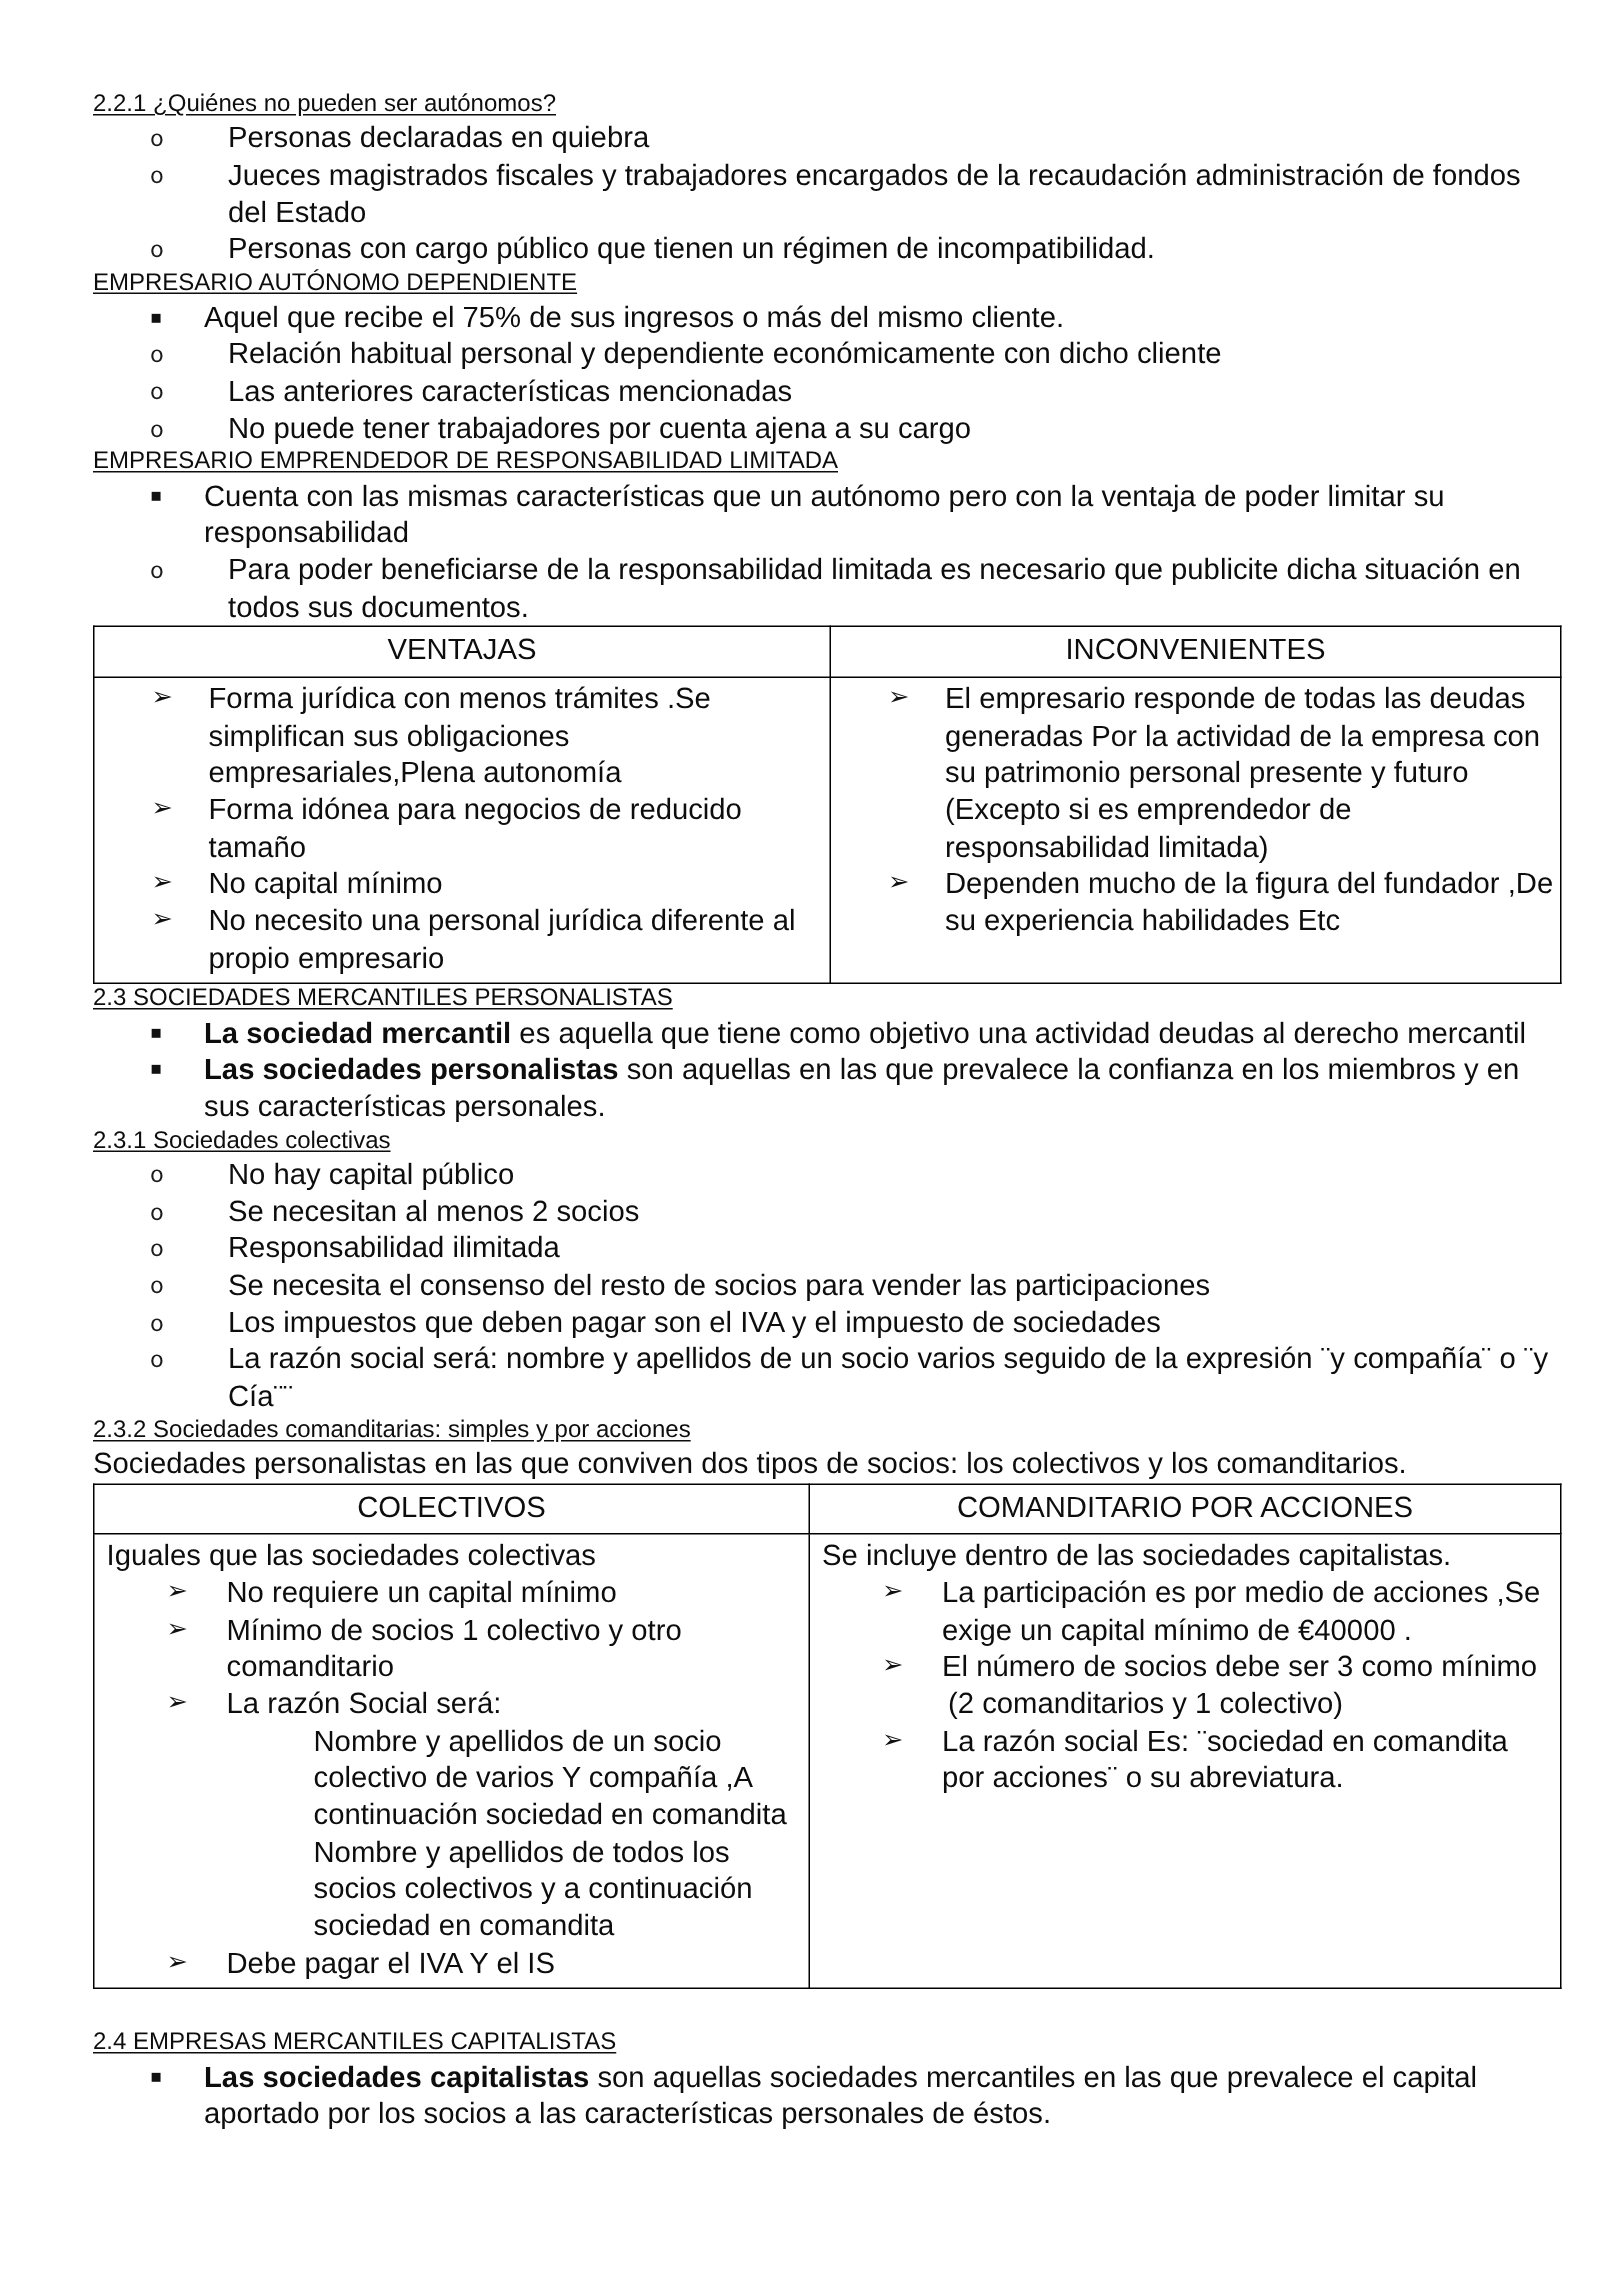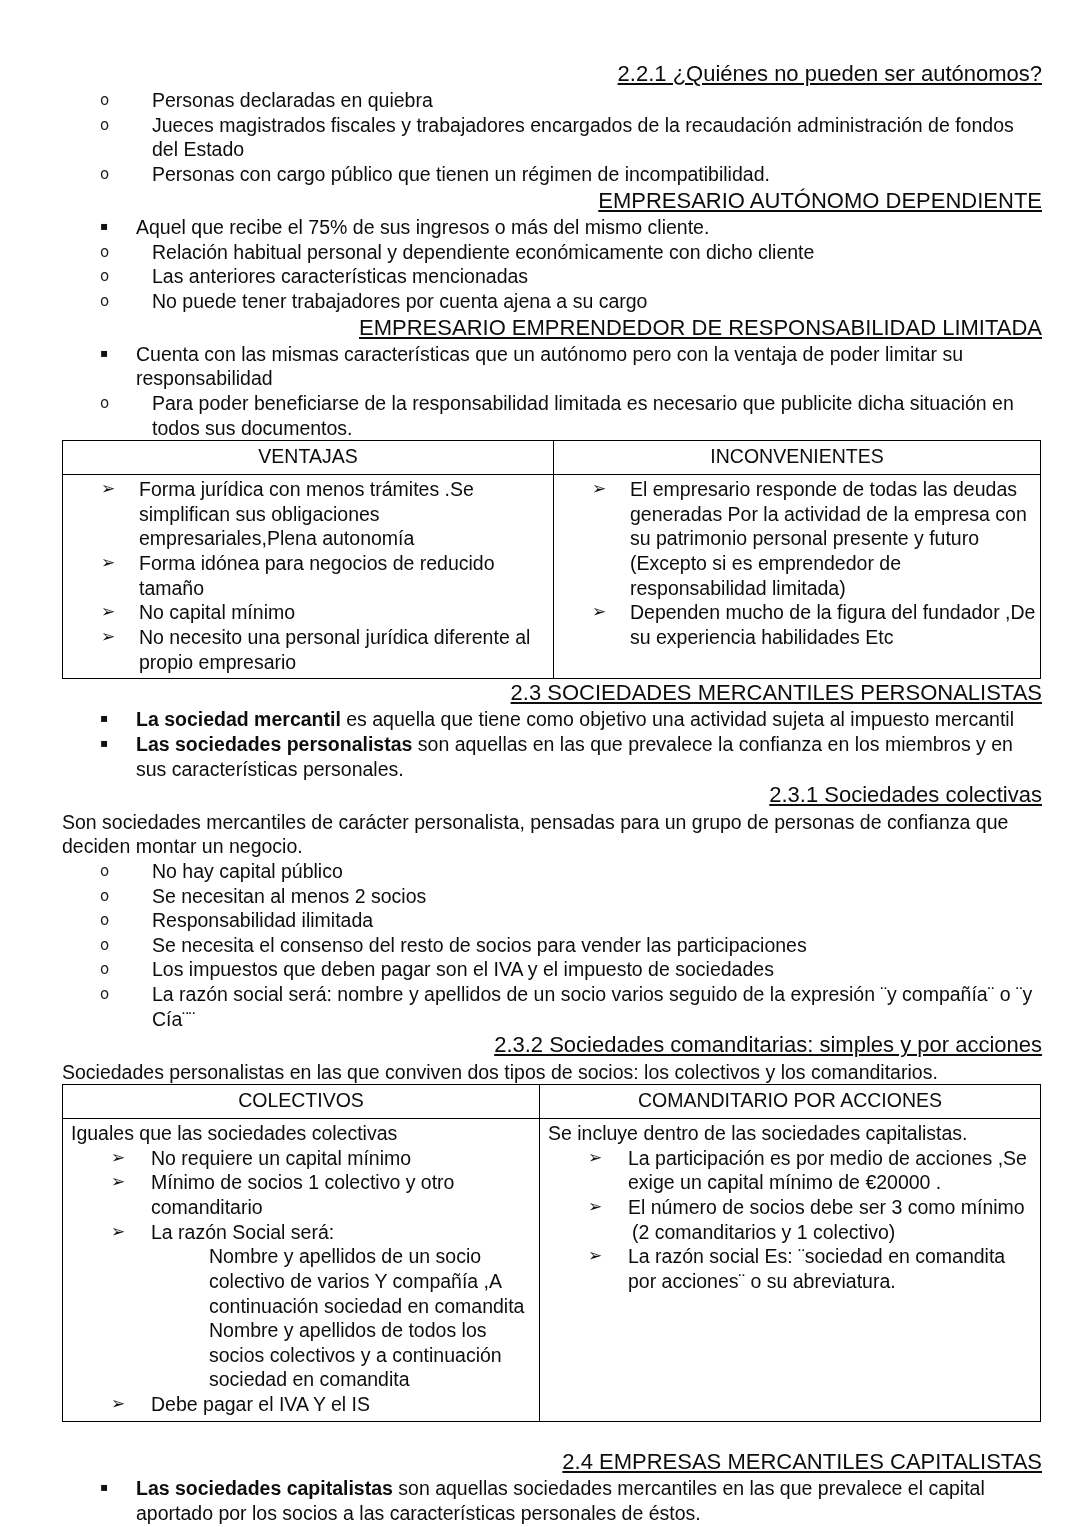--- a/index.html
+++ b/index.html
@@ -20,24 +20,23 @@
     font-family: "Liberation Sans", sans-serif;
     font-size: 19.5px;
     line-height: 1.265;
     color: #0d0d0d;
   }
 
   
   .heading {
     margin: 0;
     font-weight: 400;
-    font-size: 22px;
+    font-size: 16px;
     line-height: 1.28;
     white-space: nowrap;
-    text-align: right;
   }
   .heading > span.u {
     text-decoration: underline;
     text-underline-offset: 2px;
   }
 
   
   .para {
     margin: 0;
     font-size: 19.5px;
@@ -276,33 +275,32 @@
         </td>
       </tr>
     </tbody>
   </table>
 
   <p class="heading"><span class="u">2.3 SOCIEDADES MERCANTILES PERSONALISTAS</span></p>
   <ul class="lvl lvl-sq">
     <li>
         <div class="bullet-row">
           <span class="mk">▪</span>
-          <span class="bt"><b>La sociedad mercantil</b><span> es aquella que tiene como objetivo una actividad sujeta al impuesto mercantil</span></span>
+          <span class="bt"><b>La sociedad mercantil</b><span> es aquella que tiene como objetivo una actividad deudas al derecho mercantil</span></span>
         </div>
       </li>
     <li>
         <div class="bullet-row">
           <span class="mk">▪</span>
           <span class="bt"><b>Las sociedades personalistas</b><span> son aquellas en las que prevalece la confianza en los miembros y en sus características personales.</span></span>
         </div>
       </li>
   </ul>
 
   <p class="heading"><span class="u">2.3.1 Sociedades colectivas</span></p>
-  <p class="para">Son sociedades mercantiles de carácter personalista, pensadas para un grupo de personas de confianza que deciden montar un negocio.</p>
   <ul class="lvl lvl-o">
     <li>
         <div class="bullet-row">
           <span class="mk">o</span>
           <span class="bt">No hay capital público</span>
         </div>
       </li>
     <li>
         <div class="bullet-row">
           <span class="mk">o</span>
@@ -383,21 +381,21 @@
                 </div>
               </li>
           </ul>
         </td>
         <td>
           <p class="cell-lead">Se incluye dentro de las sociedades capitalistas.</p>
           <ul class="lvl lvl-ar">
             <li>
                 <div class="bullet-row">
                   <span class="mk">➢</span>
-                  <span class="bt">La participación es por medio de acciones ,Se exige un capital mínimo de €20000 .</span>
+                  <span class="bt">La participación es por medio de acciones ,Se exige un capital mínimo de €40000 .</span>
                 </div>
               </li>
             <li>
                 <div class="bullet-row">
                   <span class="mk">➢</span>
                   <span class="bt">El número de socios debe ser 3 como mínimo</span>
                 </div>
               </li>
           </ul>
           <p class="para noarrow">(2 comanditarios y 1 colectivo)</p>

